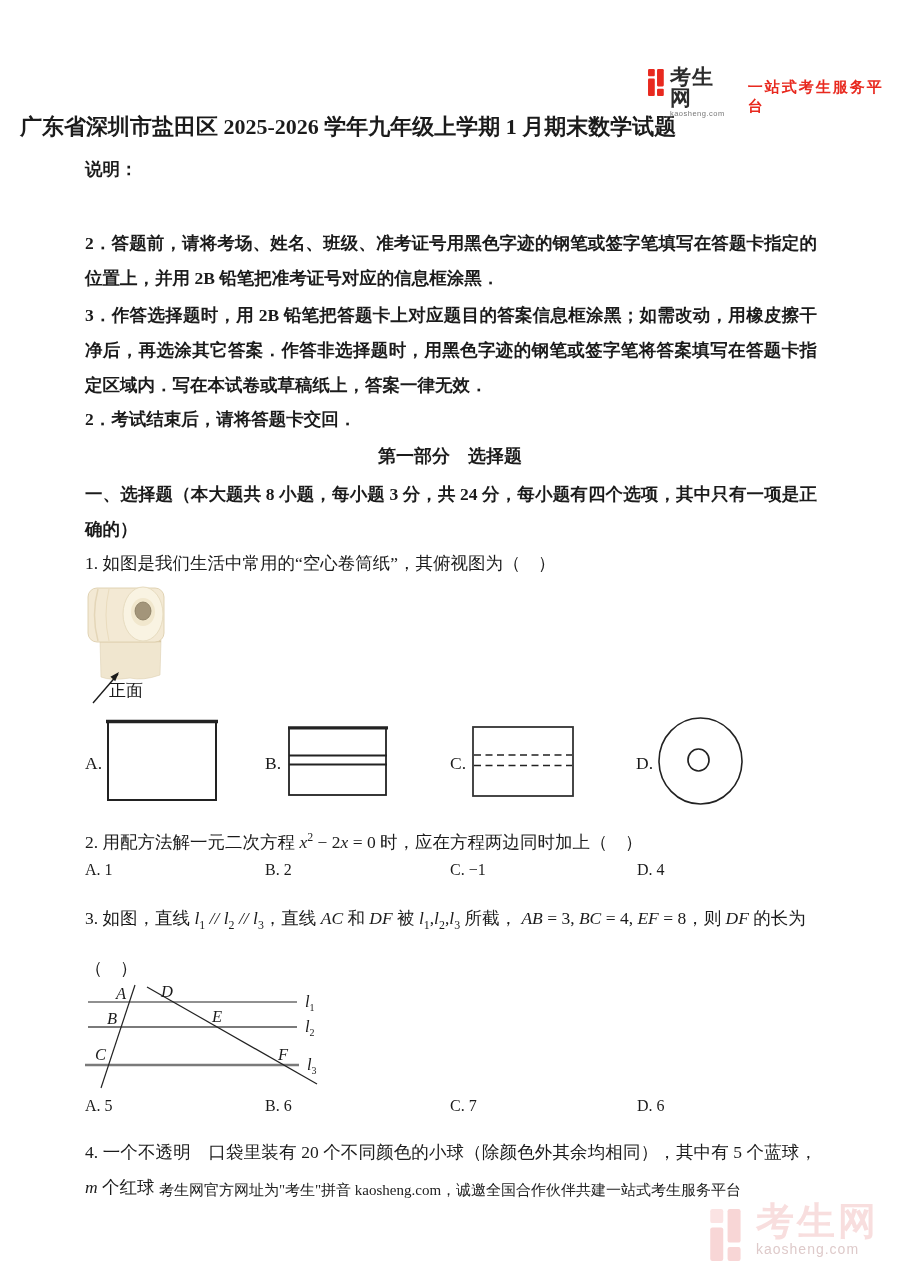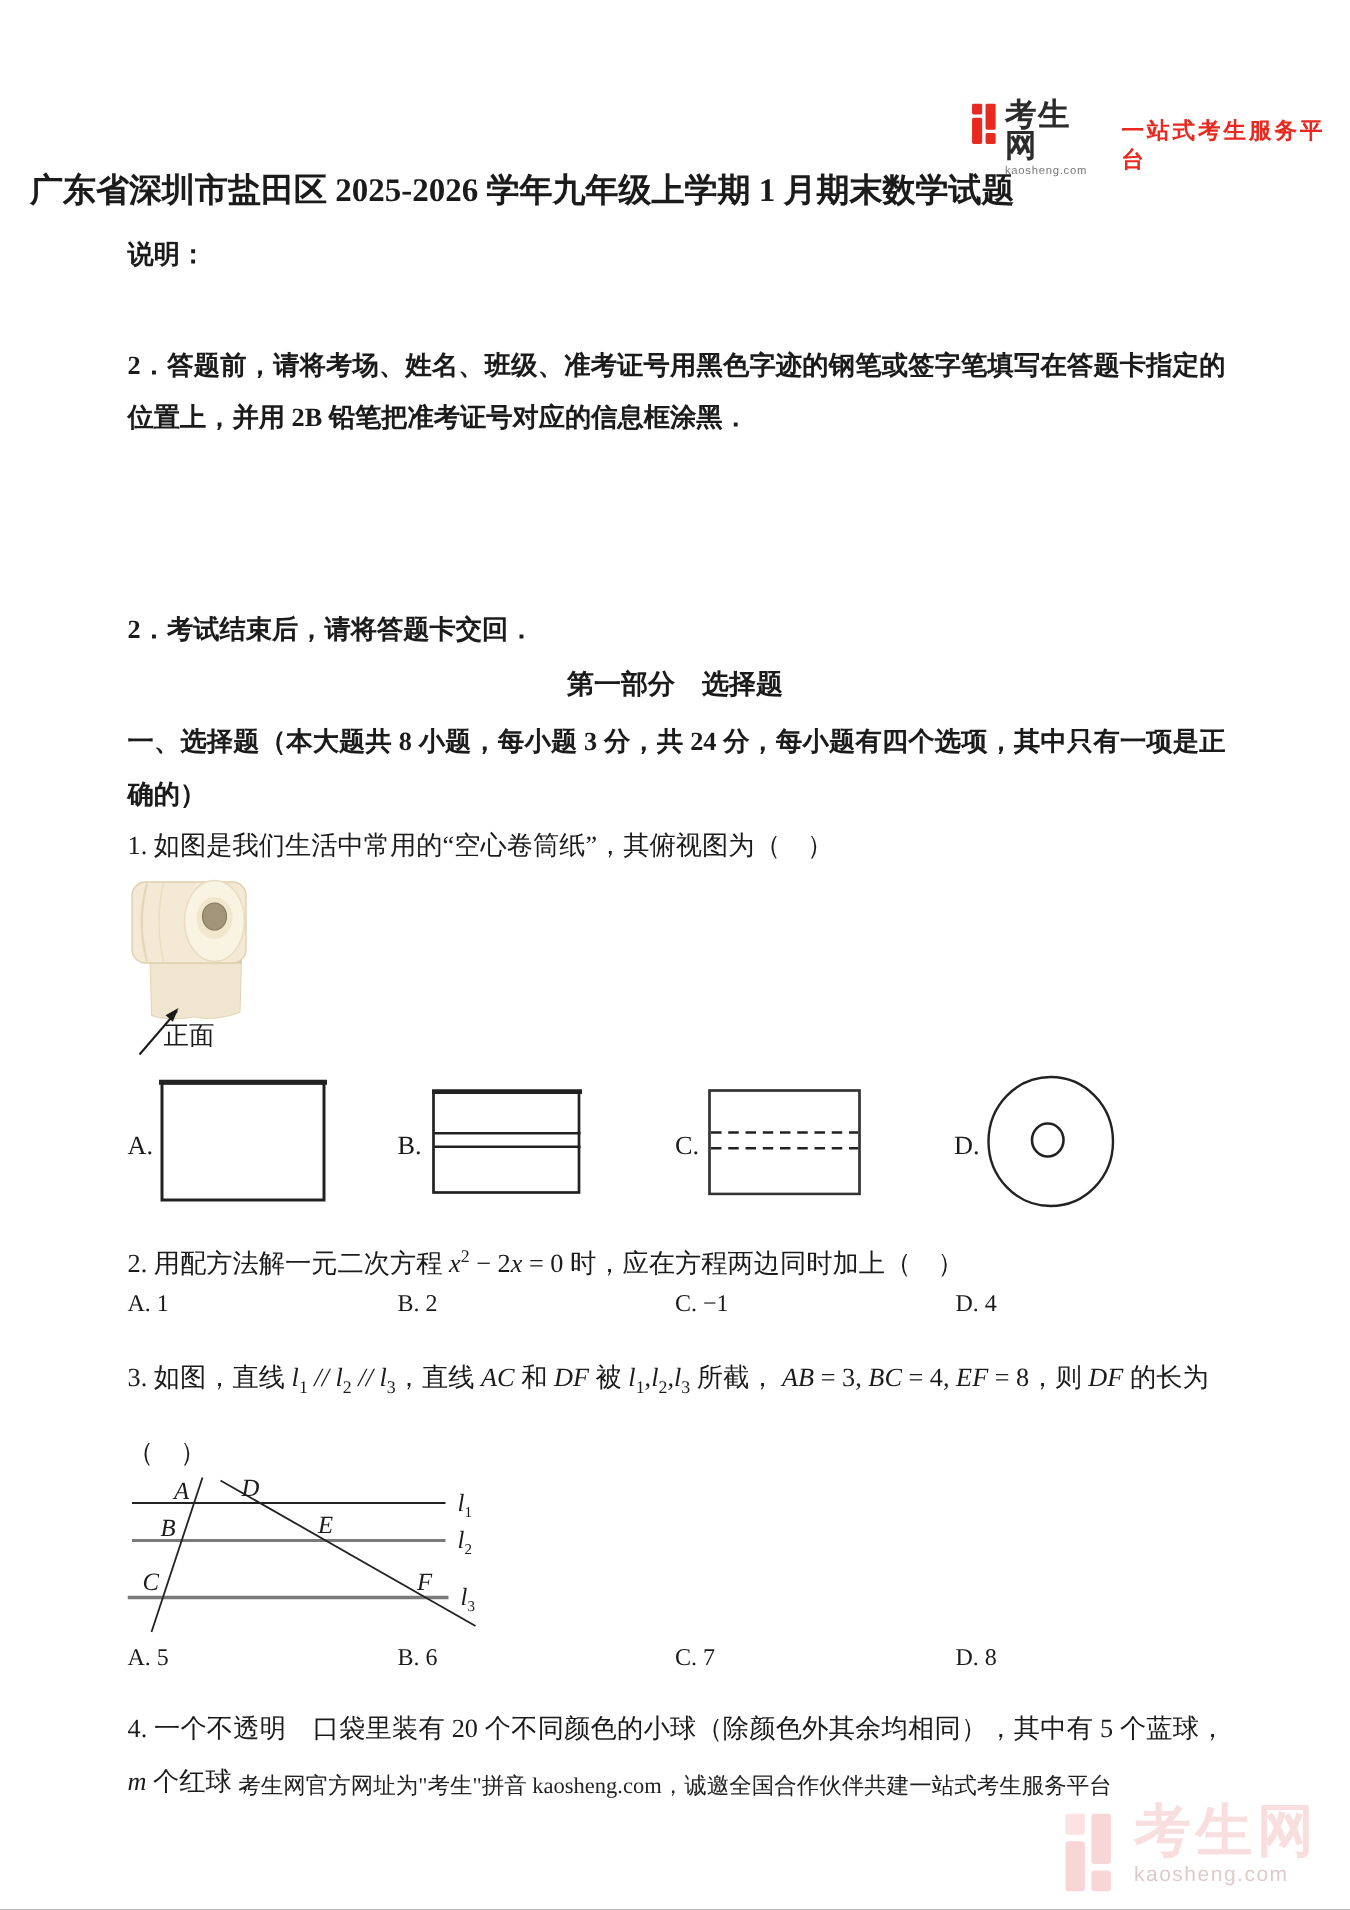--- a/index.html
+++ b/index.html
@@ -77,20 +77,21 @@
       <div class="brand-name">考生网</div>
       <div class="brand-domain">kaosheng.com</div>
     </div>
     <div class="brand-tagline">一站式考生服务平台</div>
   </div>
 
   <h1 class="title">广东省深圳市盐田区 2025-2026 学年九年级上学期 1 月期末数学试题</h1>
 
   <div class="para bold" style="top:152px;">说明：</div>
   <div class="para bold" style="top:226px;">2．答题前，请将考场、姓名、班级、准考证号用黑色字迹的钢笔或签字笔填写在答题卡指定的位置上，并用 2B 铅笔把准考证号对应的信息框涂黑．</div>
+  <div class="para bold" style="top:298px;">3．作答选择题时，用 2B 铅笔把答题卡上对应题目的答案信息框涂黑；如需改动，用橡皮擦干净后，再选涂其它答案．作答非选择题时，用黑色字迹的钢笔或签字笔将答案填写在答题卡指定区域内．写在本试卷或草稿纸上，答案一律无效．</div>
   <div class="para bold" style="top:402px;">2．考试结束后，请将答题卡交回．</div>
 
   <div class="para bold center" style="top:439px; font-size:18px;">第一部分　选择题</div>
   <div class="para bold" style="top:477px;">一、选择题（本大题共 8 小题，每小题 3 分，共 24 分，每小题有四个选项，其中只有一项是正确的）</div>
 
   <div class="para" style="top:546px;">1. 如图是我们生活中常用的“空心卷筒纸”，其俯视图为（　）</div>
 
   <div class="roll-figure">
     <svg width="100" height="130" viewBox="0 0 100 130">
       <path d="M15,58 L76,58 L75,93 Q58,99 45,96 Q26,99 16,95 Z" fill="#f0e6cf" stroke="#ddd0b2" stroke-width="0.6"></path>
@@ -160,21 +161,21 @@
       <text class="fig-label" x="220" y="27"><tspan>l</tspan><tspan class="fig-sub" dy="4">1</tspan></text>
       <text class="fig-label" x="220" y="52"><tspan>l</tspan><tspan class="fig-sub" dy="4">2</tspan></text>
       <text class="fig-label" x="222" y="90"><tspan>l</tspan><tspan class="fig-sub" dy="4">3</tspan></text>
     </svg>
   </div>
 
   <div class="options-row" style="top:1097px; height:28px;">
     <span class="opt-text" style="left:85px;">A. 5</span>
     <span class="opt-text" style="left:265px;">B. 6</span>
     <span class="opt-text" style="left:450px;">C. 7</span>
-    <span class="opt-text" style="left:637px;">D. 8</span>
+    <span class="opt-text" style="left:637px;">D. 6</span>
   </div>
 
   <div class="para" style="top:1135px;"><span class="seg-plain">4. 一个不透明　口袋里装有 20 个不同颜色的小球（除颜色外其余均相同），其中有 5 个蓝球，</span><span class="seg-var">m</span><span class="seg-plain"> 个红球，</span></div>
 
   <div class="footer">考生网官方网址为"考生"拼音 kaosheng.com，诚邀全国合作伙伴共建一站式考生服务平台</div>
 
   <div class="watermark">
     <svg class="wm-icon" viewBox="0 0 30 48">
       <rect x="0" y="0" width="12" height="13" rx="2" fill="#fbe3e3"></rect>
       <rect x="0" y="17" width="12" height="31" rx="2" fill="#f8d6d6"></rect>

